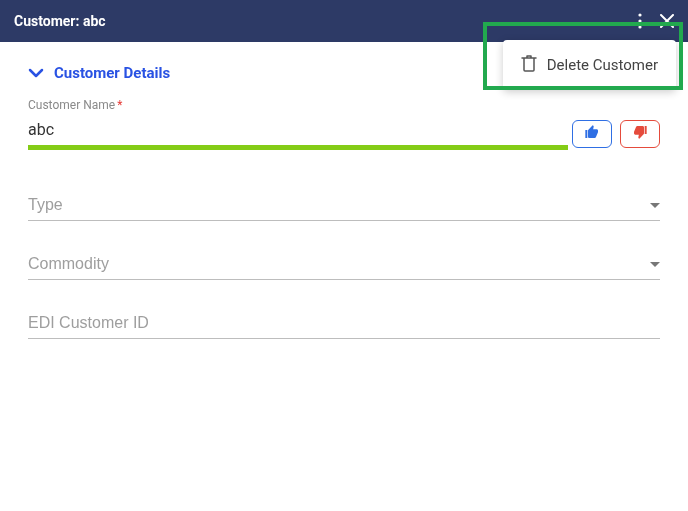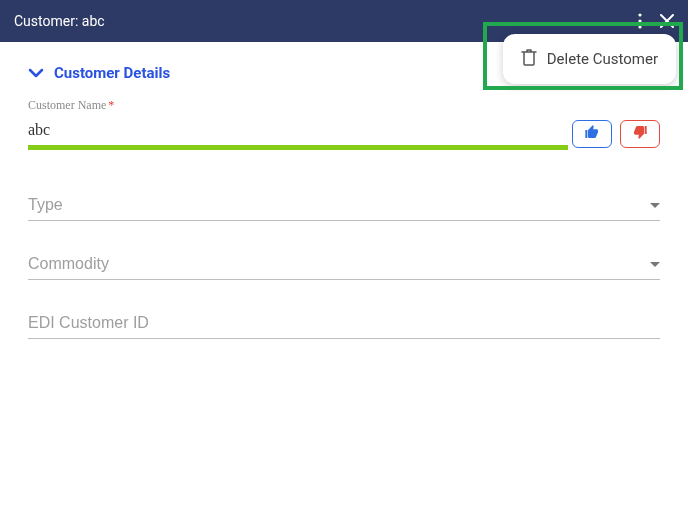--- a/index.html
+++ b/index.html
@@ -15,21 +15,21 @@
       background: #2d3a66;
       color: #fff;
       height: 42px;
       display: flex;
       align-items: center;
       justify-content: space-between;
       padding: 0 14px;
     }
     .header-title {
       font-size: 14px;
-      font-weight: 400;
+      font-weight: 700;
     }
     .header-actions {
       display: flex;
       align-items: center;
       gap: 18px;
     }
     .header-icon {
       cursor: pointer;
       display: flex;
       align-items: center;
@@ -80,21 +80,20 @@
       color: #333;
       font-size: 16px;
       padding: 6px 0;
       border-bottom: 5px solid #84cc16;
     }
     .name-row {
       display: flex;
       align-items: flex-end;
       gap: 4px;
       margin-bottom: 40px;
-      font-family: Liberation Serif, serif;
     }
     .name-field {
       flex: 1;
     }
     .vote-buttons {
       display: flex;
       gap: 8px;
       padding-bottom: 2px;
     }
     .vote-btn {
@@ -110,24 +109,24 @@
     .vote-up { border: 1.5px solid #2f6fe4; }
     .vote-down { border: 1.5px solid #e54b3c; }
     .dropdown-caret {
       position: absolute;
       right: 0;
       bottom: 8px;
       pointer-events: none;
     }
     .popover {
       position: absolute;
-      top: 34px;
+      top: 40px;
       right: 12px;
       background: #fff;
-      border-radius: 12px;
+      border-radius: 4px;
       box-shadow: 0 2px 8px rgba(0,0,0,0.2);
       padding: 14px 18px;
       display: flex;
       align-items: center;
       gap: 10px;
       font-size: 15px;
       color: #444;
       cursor: pointer;
     }
     .highlight-box {

